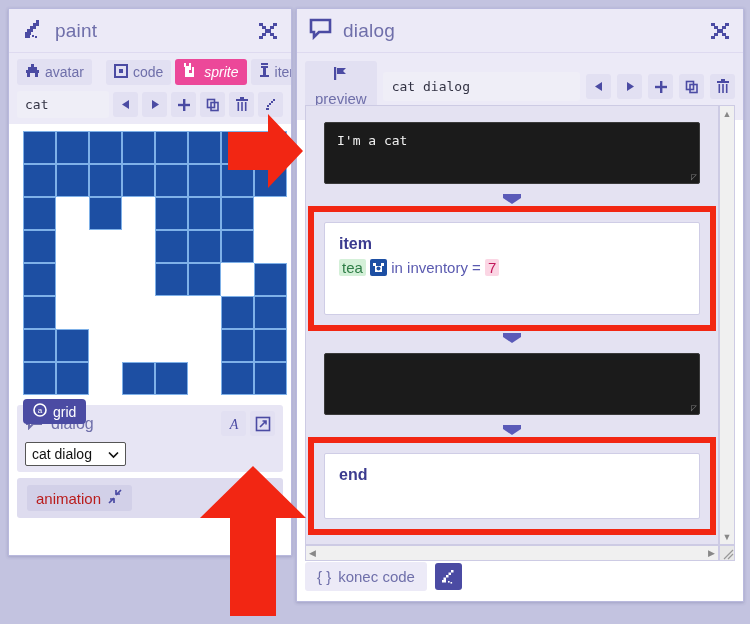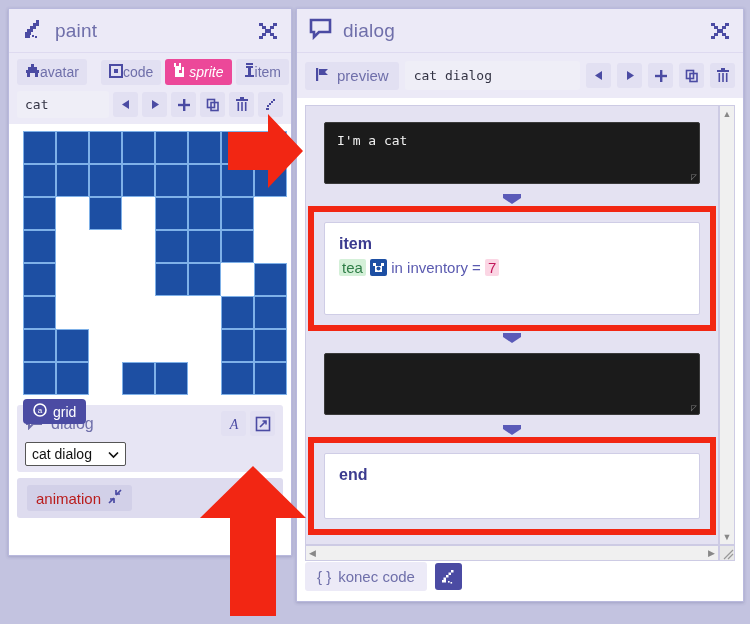--- a/index.html
+++ b/index.html
@@ -32,21 +32,21 @@
     font-size:19px;color:#6f6faa;margin-left:10px;letter-spacing:.2px;
   }
   .close-x{
     margin-left:auto;width:22px;height:22px;position:relative;cursor:pointer;
   }
   .toolstrip{
     background:#eceaf7;padding:6px 8px;box-sizing:border-box;
   }
   .row{display:flex;align-items:center;gap:4px;}
   .tabbtn{
-    display:flex;align-items:center;
+    display:flex;align-items:center;gap:5px;
     background:#e2e0f2;border-radius:3px;
     padding:4px 8px;font-size:14px;color:#6f6faa;cursor:pointer;
     white-space:nowrap;
   }
   .tabbtn.active{background:#ec4899;color:#ffffff;font-style:italic;}
   .divider{width:2px;height:22px;background:#8a8ac4;margin:0 3px;}
   .namefield{
     background:#efeef7;border-radius:3px;
     font-family:"DejaVu Sans Mono", monospace;font-size:13px;
     color:#333344;padding:6px 8px;flex:1;min-width:0;
@@ -95,21 +95,21 @@
     background:#d2d0e8;border-radius:3px;font-size:15px;color:#b91c1c;
     padding:4px 9px;display:flex;align-items:center;gap:7px;cursor:pointer;
   }
   
   .dlg-tool{
     background:#eceaf7;padding:8px;box-sizing:border-box;
     display:flex;align-items:center;gap:6px;
   }
   .previewbtn{
     display:flex;align-items:center;gap:6px;background:#e2e0f2;
-    border-radius:3px;padding:5px 10px;font-size:15px;color:#6f6faa;cursor:pointer;
+    border-radius:3px;padding:5px 10px;font-size:15px;color:#6f6faa;cursor:pointer;flex-direction:column;
   }
   .dlgname{
     flex:1;background:#efeef7;border-radius:3px;border:none;
     font-family:"DejaVu Sans Mono", monospace;font-size:13px;color:#333344;
     padding:7px 9px;box-sizing:border-box;min-width:0;
   }
   .flowarea{
     position:absolute;left:8px;top:96px;width:414px;height:440px;
     background:#e4e2f2;border:1px solid #cdcbe4;box-sizing:border-box;
     overflow:hidden;

